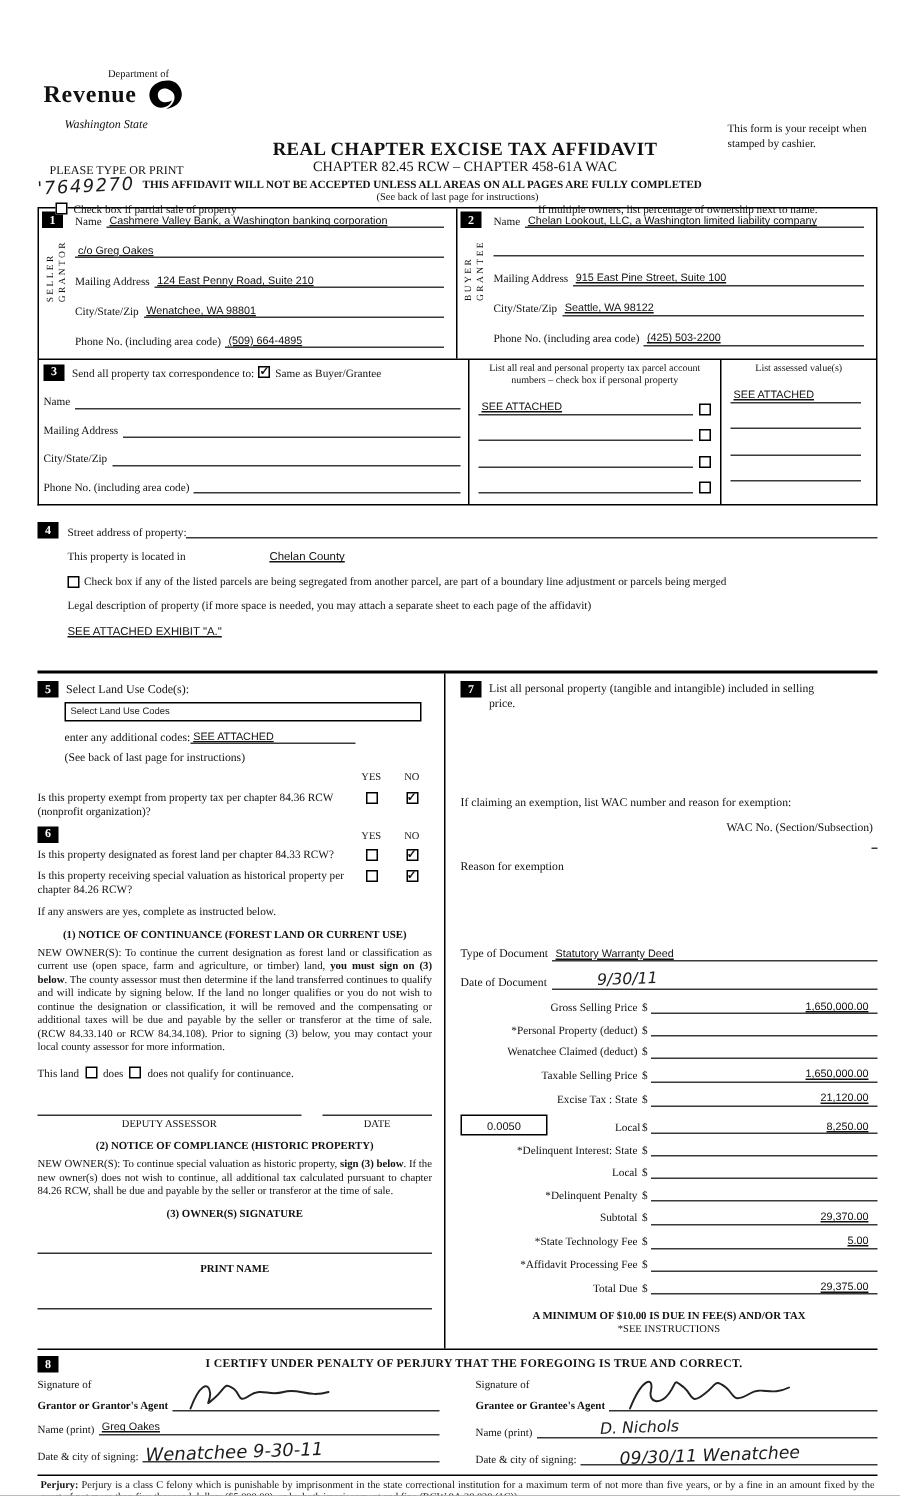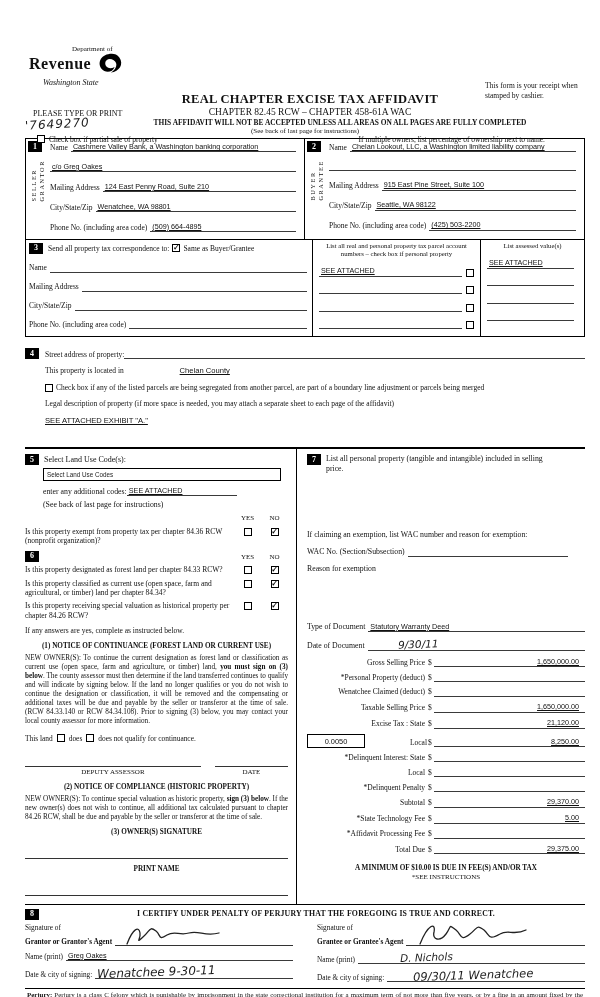--- a/index.html
+++ b/index.html
@@ -18,21 +18,21 @@
   .logo-dept { font-size:7px; margin-left:14px;padding-left:29px; }
   .logo-name { font-size:16px; font-weight:bold; letter-spacing:.5px; }
   .logo-state { font-size:8px; font-style:italic; margin-left:14px; }
   .swirl { margin-left:2px; margin-top:-2px; }
   .title { position:absolute; left:120px; right:110px; top:47px; text-align:center; font-size:12.5px; font-weight:bold; letter-spacing:.3px; }
   .subtitle { position:absolute; left:120px; right:110px; top:62px; text-align:center; font-size:9.5px; }
   .receipt-note { position:absolute; right:0; top:36px; width:100px; font-size:7.5px; line-height:1.35; }
   .type-print { position:absolute; left:8px; top:64px; font-size:8px; }
   .hand { font-family:"DejaVu Sans",sans-serif; font-style:italic; color:#1c1c1c; }
   .hand-number { position:absolute; left:0px; top:72px; font-size:12px; transform:rotate(-3deg); letter-spacing:1px; }
-  .warning { position:absolute; left:70px; right:0; top:73px; text-align:center; font-weight:bold; font-size:7.4px; }
+  .warning { position:absolute; left:70px; right:0; top:73px; font-weight:bold; font-size:7.4px; }
   .see-back { position:absolute; left:0; right:0; top:82px; text-align:center; font-size:7px; }
   .cbrow { position:absolute; left:12px; right:0; top:90px; display:flex; }
   .cbrow .right-note { margin-left:auto; padding-right:40px; }
 
   .cb { width:8px; height:8px; border:1px solid #000; display:inline-flex; align-items:center; justify-content:center;
         font-size:8px; line-height:1; background:#fff; flex:none; vertical-align:-1px; }
   .cb.checked::after { content:"✓"; font-weight:bold; }
 
   
   .box12 { border:1.5px solid #000; display:grid; grid-template-columns:1fr 1fr; }
@@ -326,29 +326,20 @@
         <div class="ynq">
           <span class="q">Is this property designated as forest land per chapter 84.33 RCW?</span>
           <span class="c">
               <span class="cb"></span>
             </span>
           <span class="c">
               <span class="cb checked"></span>
             </span>
         </div>
         <div class="ynq">
-          <span class="q">Is this property classified as current use (open space, farm and agricultural, or timber) land per chapter 84.34?</span>
-          <span class="c">
-              <span class="cb"></span>
-            </span>
-          <span class="c">
-              <span class="cb checked"></span>
-            </span>
-        </div>
-        <div class="ynq">
           <span class="q">Is this property receiving special valuation as historical property per chapter 84.26 RCW?</span>
           <span class="c">
               <span class="cb"></span>
             </span>
           <span class="c">
               <span class="cb checked"></span>
             </span>
         </div>
         <div style="margin-top:6px;">If any answers are yes, complete as instructed below.</div>
 
@@ -383,21 +374,21 @@
         <div class="uline-full"></div>
       </div>
 
       <div class="midR">
         <div class="sechead" style="align-items:flex-start;">
           <div class="numsq">7</div>
           <span style="font-size:7.8px; width:230px;">List all  personal property (tangible and intangible) included in selling price.</span>
         </div>
         <div style="height:56px;"></div>
         <div style="font-size:7.8px;">If claiming an exemption, list WAC number and reason for exemption:</div>
-        <div class="fline" style="margin-top:8px;">
+        <div class="fline" style="margin-top:8px;flex-direction:column;">
           <span class="lbl" style="font-size:7.8px;">WAC No. (Section/Subsection)</span>
           <span class="fill" style="max-width:160px;"></span>
         </div>
         <div style="margin-top:7px; font-size:7.8px;">Reason for exemption</div>
         <div style="height:36px;"></div>
 
         <div class="fline" style="margin-top:12px;align-items:center;">
           <span class="lbl" style="font-size:7.8px;">Type of Document</span>
           <span class="fill"><span class="typed">Statutory Warranty Deed</span></span>
         </div>

